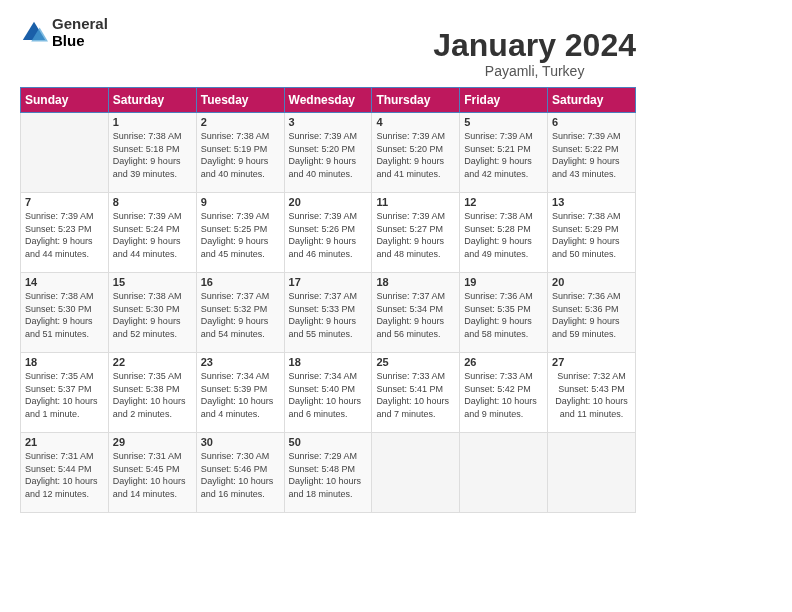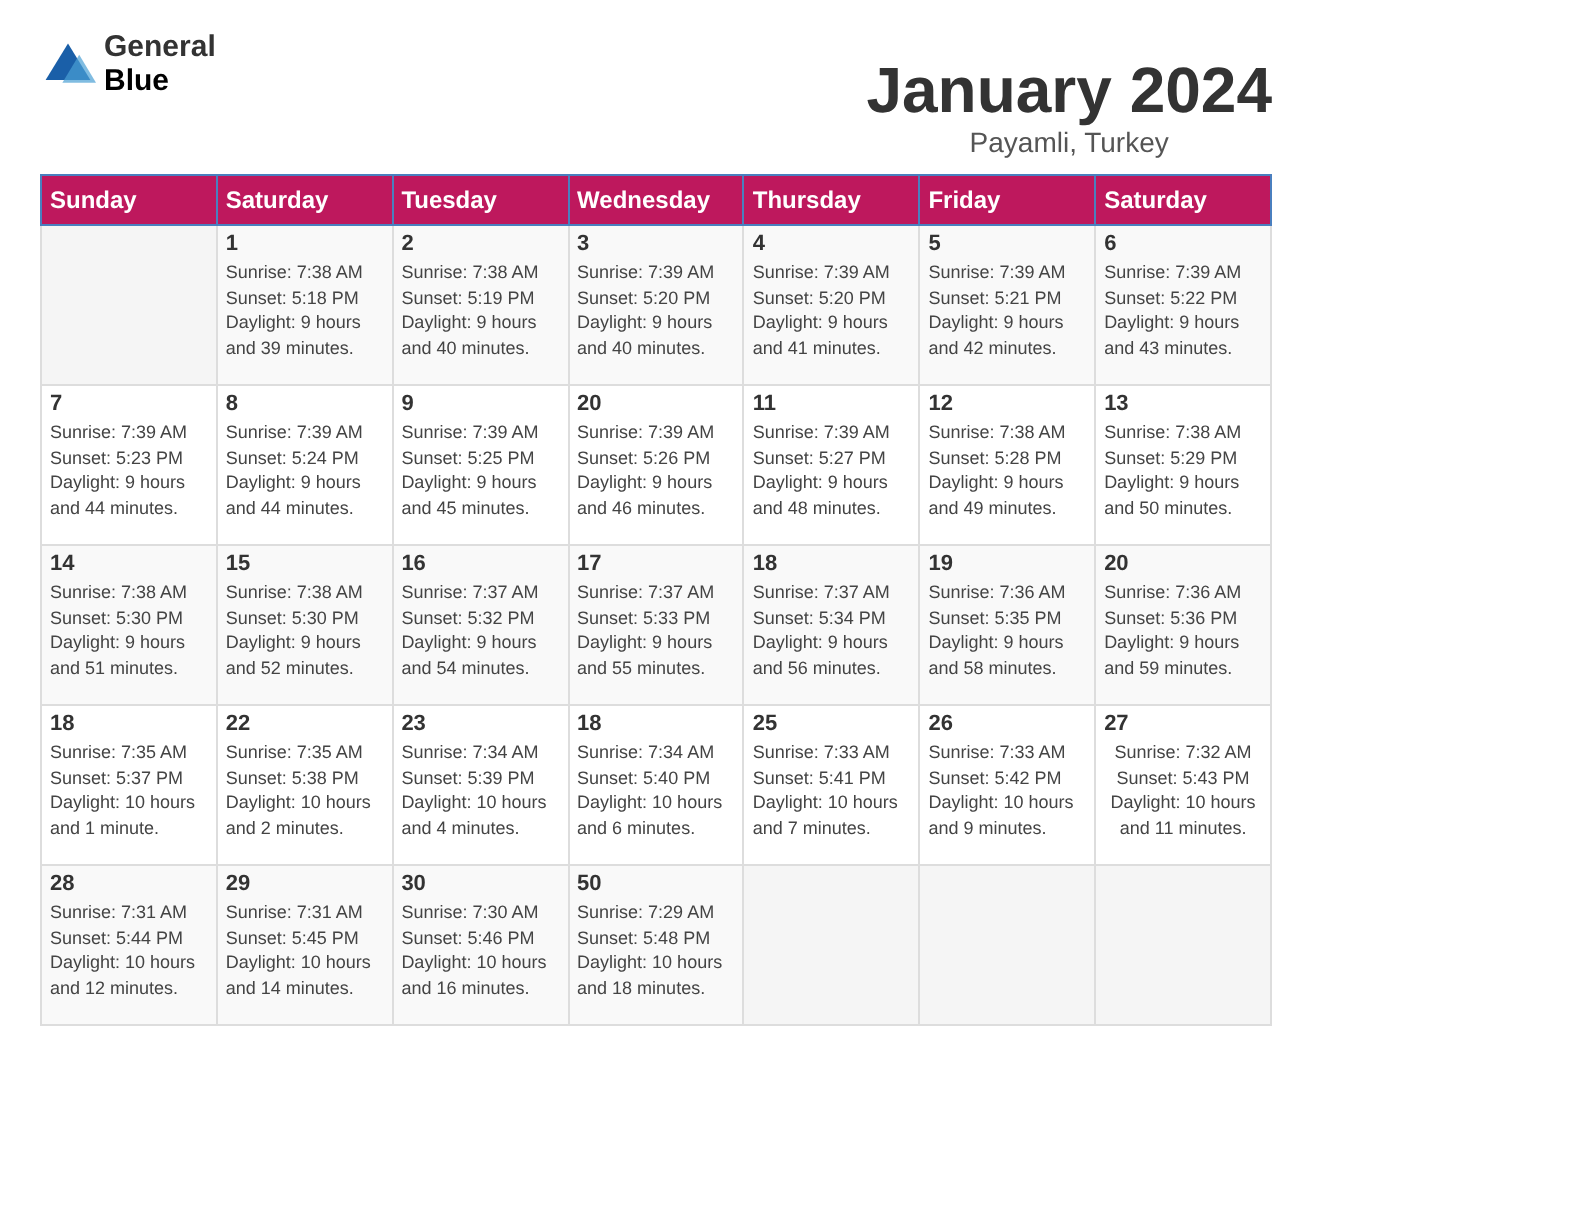--- a/index.html
+++ b/index.html
@@ -330,21 +330,21 @@
           <td>
             <span class="day-number">27</span>
             <div class="cell-content" style="white-space: pre-line; text-align: center;">Sunrise: 7:32 AM
 Sunset: 5:43 PM
 Daylight: 10 hours
 and 11 minutes.</div>
           </td>
         </tr>
         <tr>
           <td>
-            <span class="day-number">28</span>
+            <span class="day-number">21</span>
             <div class="cell-content" style="white-space: pre-line;">Sunrise: 7:31 AM
 Sunset: 5:44 PM
 Daylight: 10 hours
 and 12 minutes.</div>
           </td>
           <td>
             <span class="day-number">29</span>
             <div class="cell-content" style="white-space: pre-line;">Sunrise: 7:31 AM
 Sunset: 5:45 PM
 Daylight: 10 hours

